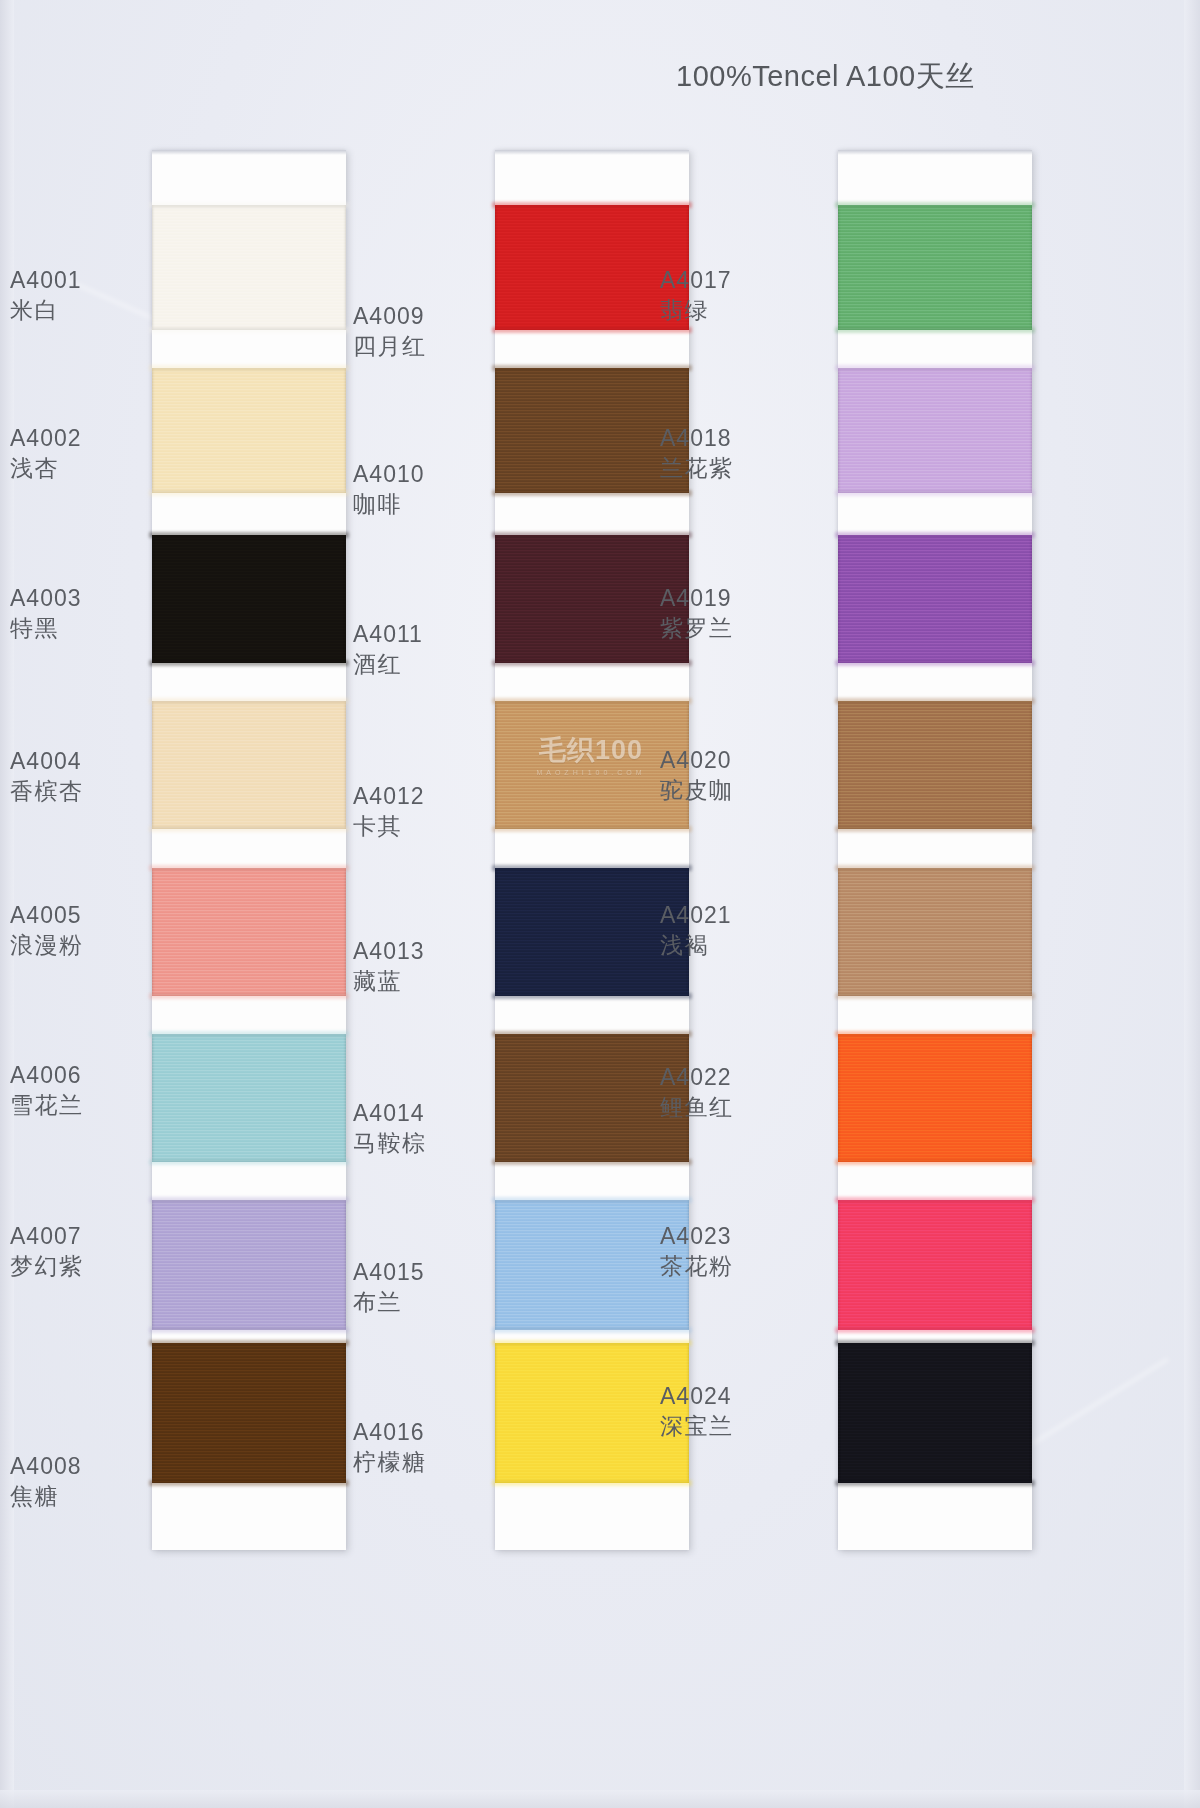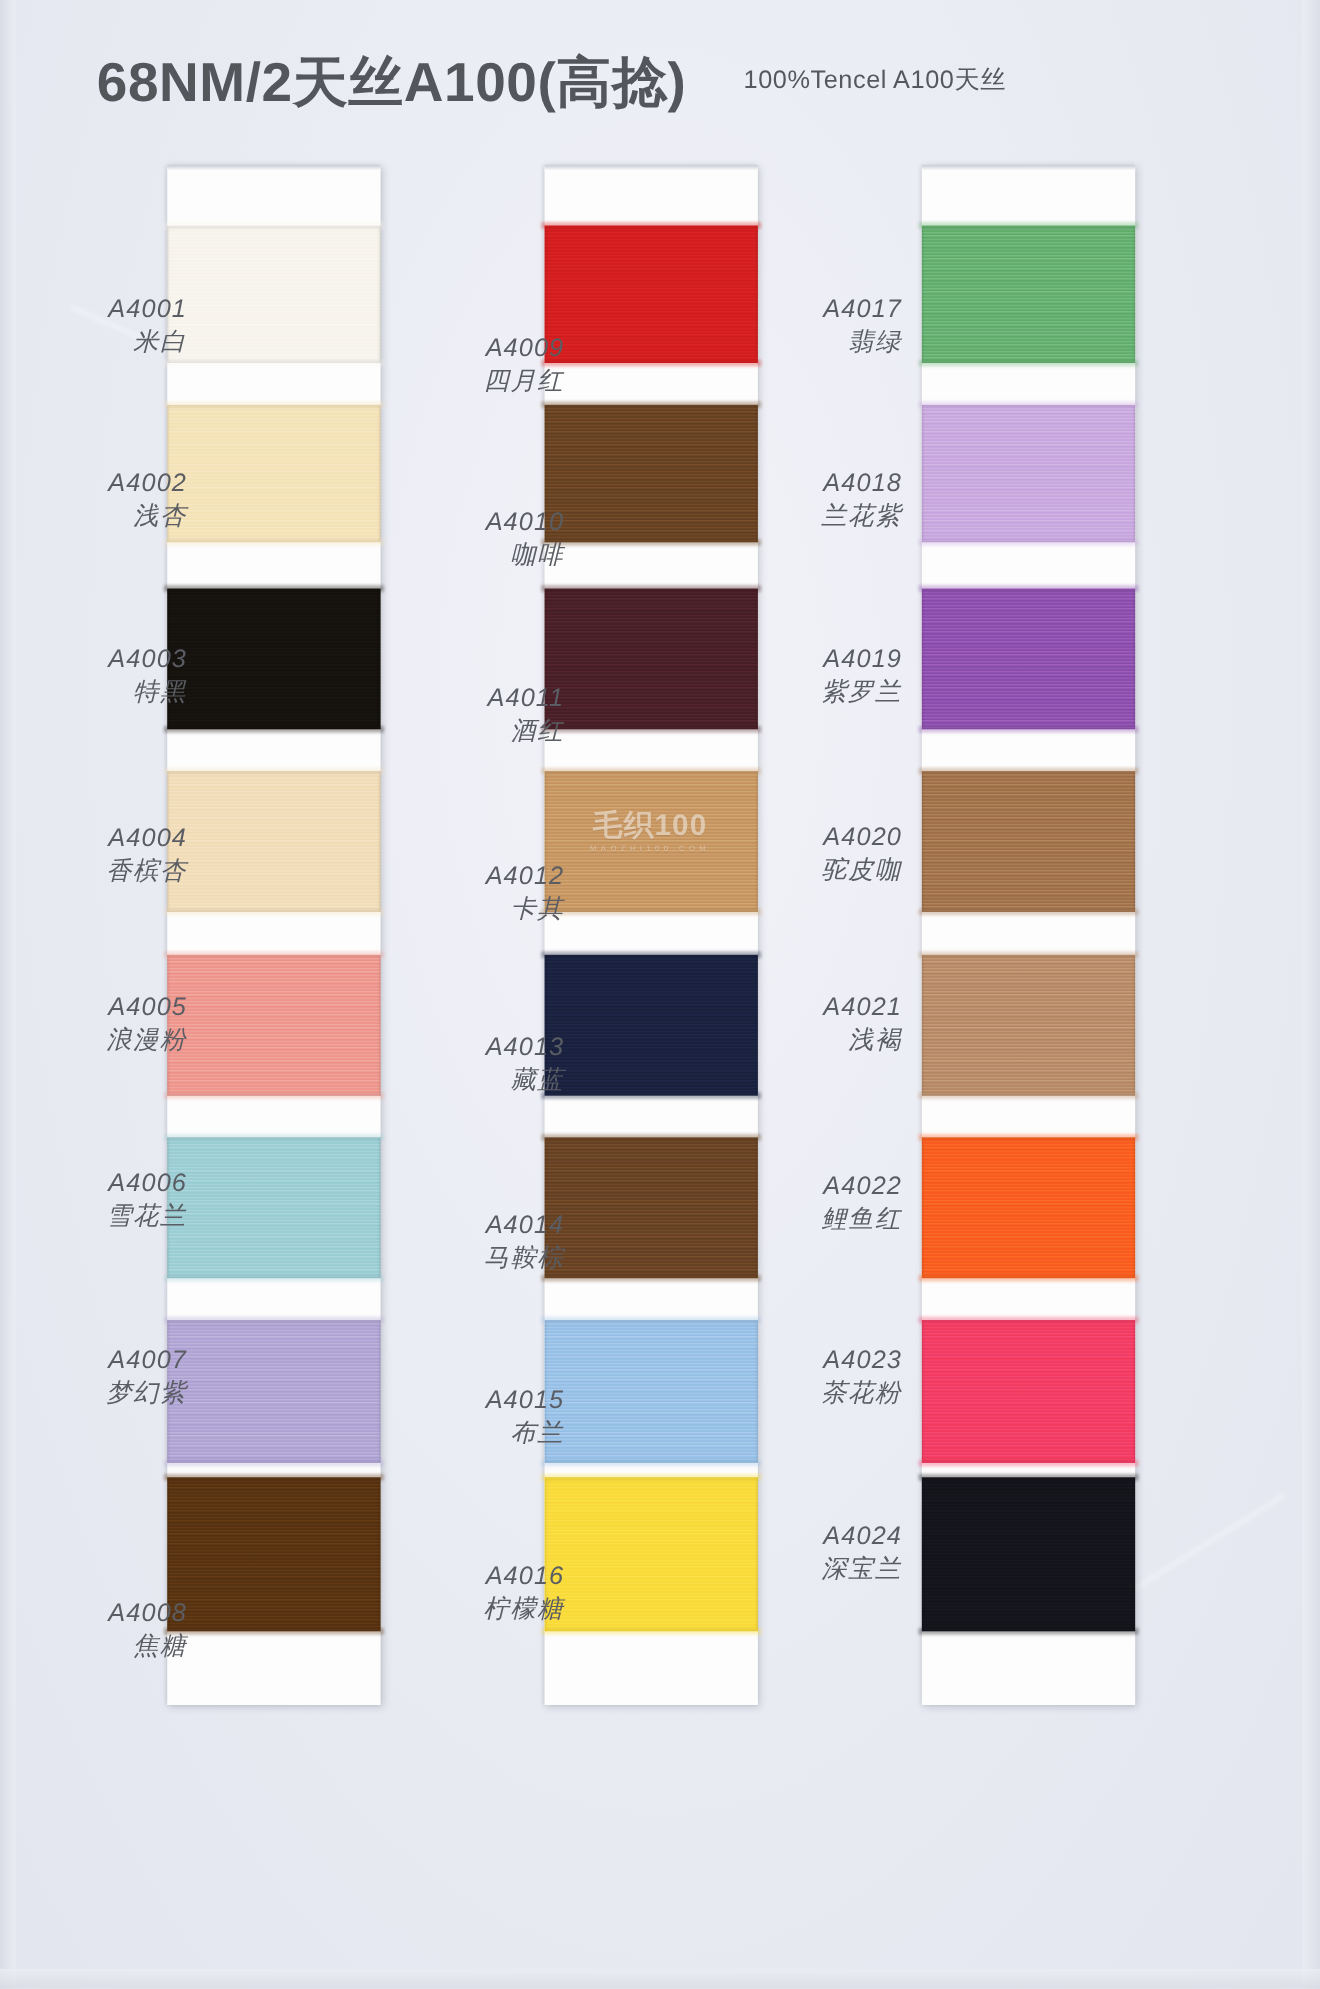--- a/index.html
+++ b/index.html
@@ -35,21 +35,21 @@
 
   
   .header{position:absolute;left:0;top:0;width:1200px;height:130px;}
   .title{
     position:absolute;left:88px;top:42px;
     font-size:50px;font-weight:700;color:#53565b;
     letter-spacing:.5px;white-space:nowrap;
   }
   .subtitle{
     position:absolute;left:676px;top:57px;
-    font-size:23px;font-weight:400;color:#55585d;
+    font-size:29px;font-weight:400;color:#55585d;
     letter-spacing:.5px;white-space:nowrap;
   }
 
   
   .strip{
     position:absolute;top:150px;width:194px;height:1400px;
     background:#fdfdfd;
     box-shadow:2px 2px 7px rgba(60,62,75,.22), -1px 0 3px rgba(60,62,75,.10);
   }
   .strip::before{ 
@@ -74,22 +74,22 @@
   }
   .swatch .edgefuzz{
     position:absolute;left:-3px;right:-3px;height:6px;
     opacity:.35;filter:blur(1.4px);
   }
   .swatch .edgefuzz.t{top:-3px;}
   .swatch .edgefuzz.b{bottom:-3px;}
 
   
   .label{
-    position:absolute;width:160px;text-align:right;
-    color:#5a5d63;line-height:1.32;font-style:italic;
+    position:absolute;width:160px;text-align:left;
+    color:#5a5d63;line-height:1.32;
   }
   .label .code{font-size:23px;letter-spacing:1px;display:block;}
   .label .name{font-size:23px;letter-spacing:1.5px;display:block;}
   .col1 .label{left:10px;}
   .col2 .label{left:353px;margin-top:36px;}
   .col3 .label{left:660px;}
 
   
   .watermark{
     position:absolute;left:506px;top:731px;
@@ -116,21 +116,20 @@
 
 <div class="page-bg"></div>
 <div class="scan-edge-left"></div>
 <div class="scan-edge-right"></div>
 <div class="scan-edge-bottom"></div>
 
 <div class="crease" style="left:60px;top:300px;width:110px;height:3px;transform:rotate(24deg);"></div>
 <div class="crease" style="left:1020px;top:1400px;width:160px;height:3px;transform:rotate(-32deg);"></div>
 
 <div class="header">
-  <div class="title">68NM/2天丝A100(高捻)</div>
   <div class="subtitle">100%Tencel A100天丝</div>
 </div>
 
 <div class="strip" id="strip-1">
     <div class="swatch" style="top: 55px; height: 125px; background-color: rgb(247, 244, 237);">
       <span class="edgefuzz t" style="background: rgb(247, 244, 237);"></span>
       <span class="edgefuzz b" style="background: rgb(247, 244, 237);"></span>
     </div>
     <div class="swatch" style="top: 218px; height: 125px; background-color: rgb(245, 228, 187);">
       <span class="edgefuzz t" style="background: rgb(245, 228, 187);"></span>

